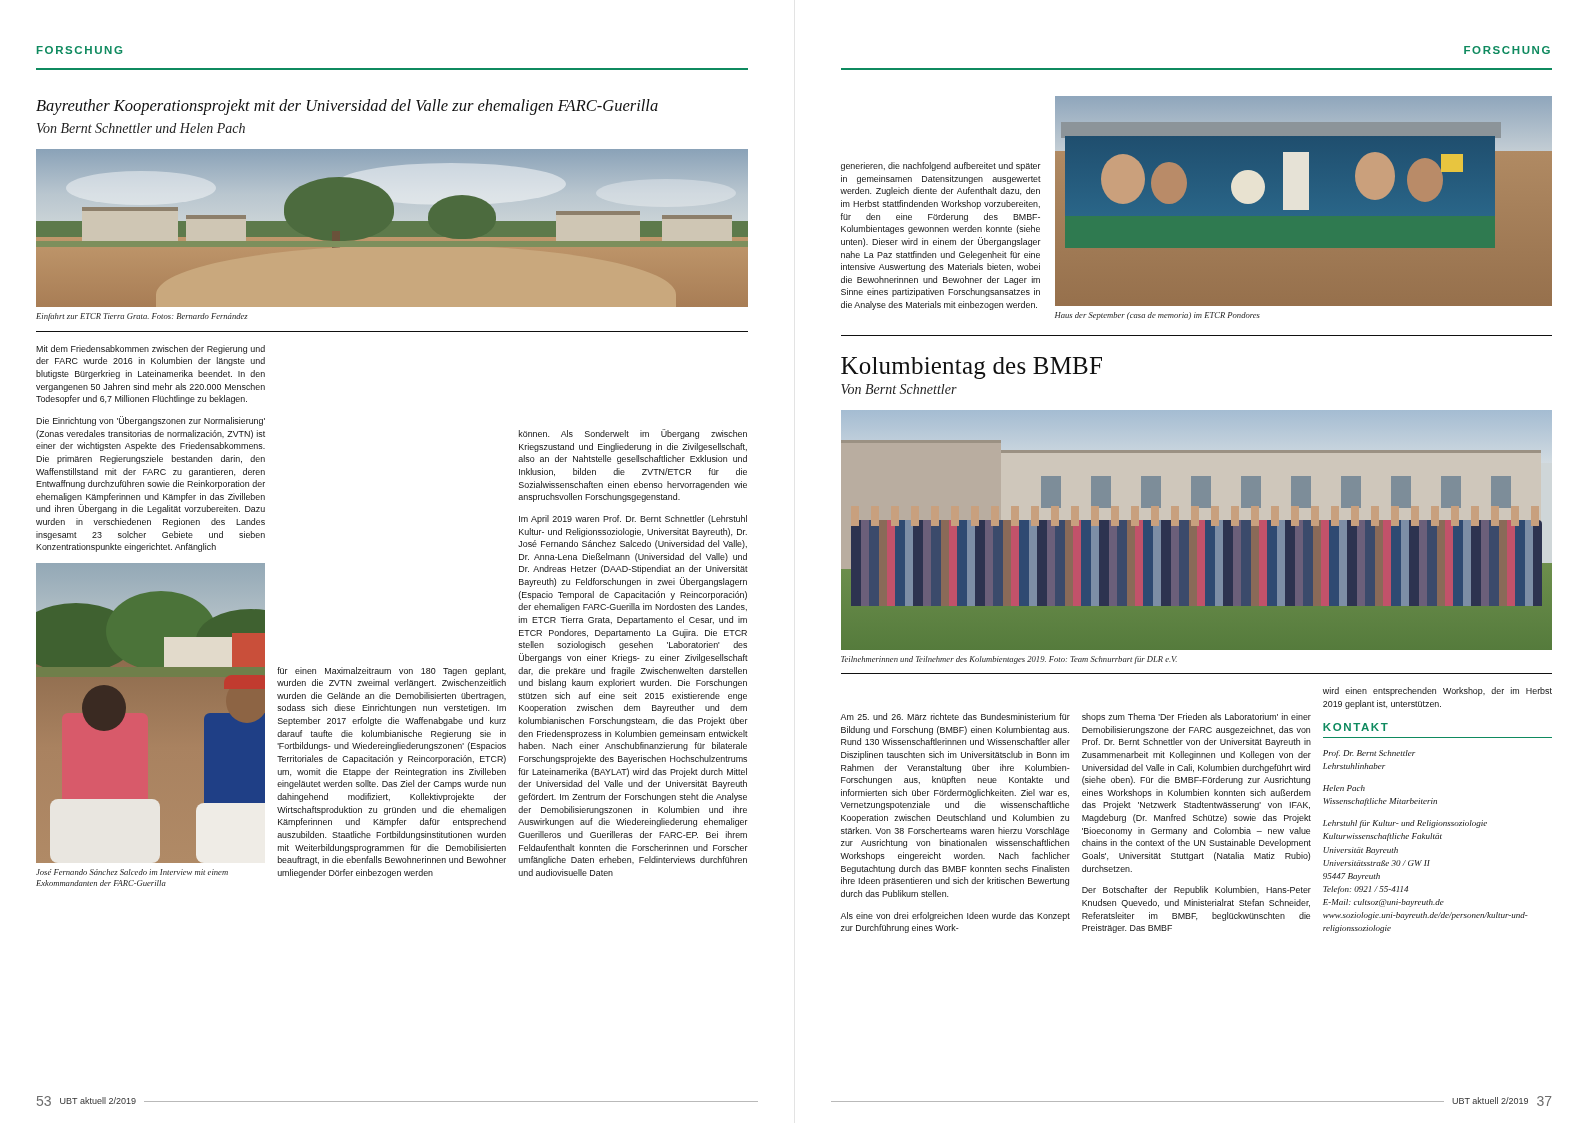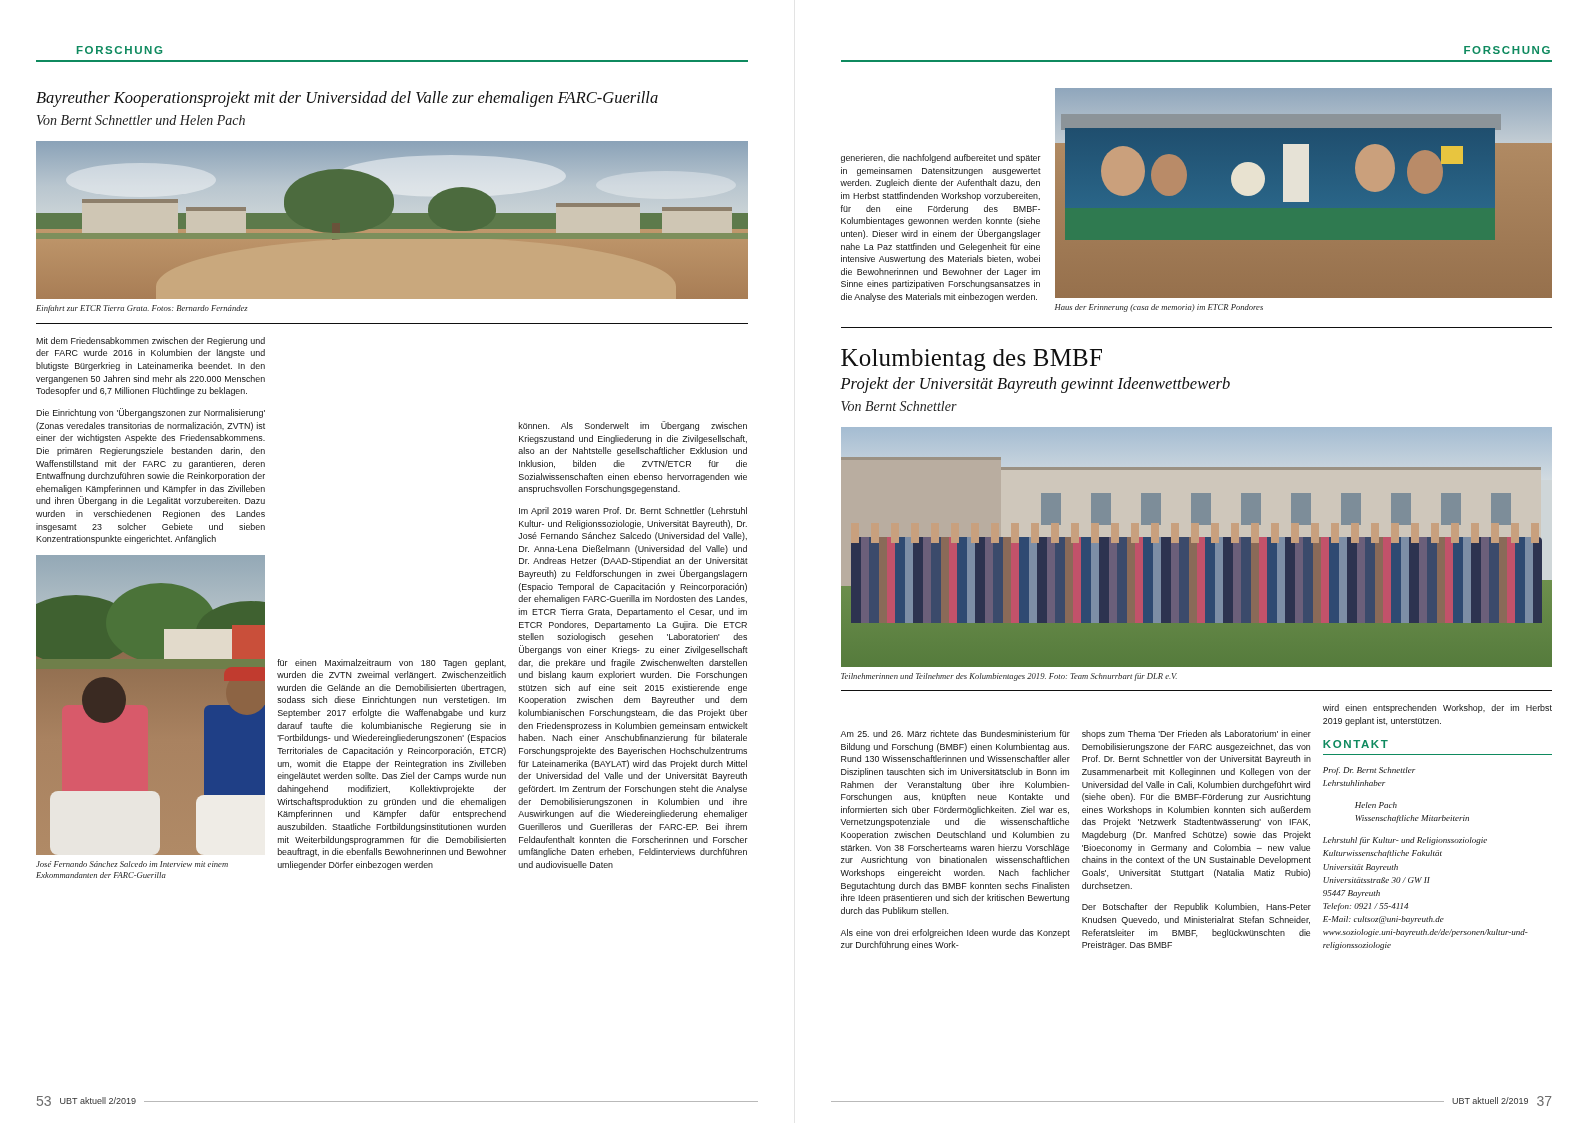--- a/index.html
+++ b/index.html
@@ -9,21 +9,21 @@
   }
   .spread{position:absolute;inset:0;display:flex;}
   .sheet{position:relative;width:794px;height:1123px;background:#ffffff;}
   .sheet.left{border-right:1px solid #e3e3e3;}
   .inner{position:absolute;left:36px;right:36px;top:44px;bottom:0;}
   .sheet.left .inner{left:36px;right:46px;}
   .sheet.right .inner{left:46px;right:36px;}
 
   .kicker{
     color:#0f8a5f;font-size:11.5px;font-weight:bold;letter-spacing:1.6px;
-    text-transform:uppercase;padding-bottom:4px;margin-left:40px;
+    text-transform:uppercase;padding-bottom:12px;
   }
   .kicker.right{text-align:right;}
   .rule-green{height:2px;background:#0f8a5f;margin-bottom:26px;}
   .rule-thin{height:1px;background:#111;margin:14px 0 16px 0;}
 
   h1.title{
     font-family:"Liberation Serif", serif;font-weight:normal;font-size:25px;
     margin:0 0 2px 0;color:#111;letter-spacing:.2px;
   }
   .subtitle{
@@ -194,28 +194,27 @@
               <div class="wall" style="left:10px;top:40px;width:430px;height:112px;"></div>
               <div class="rect" style="left:10px;top:120px;width:430px;height:32px;background:#2f7a50;"></div>
               <div class="face" style="left:46px;top:58px;width:44px;height:50px;"></div>
               <div class="face" style="left:96px;top:66px;width:36px;height:42px;background:#b98b68;"></div>
               <div class="face" style="left:300px;top:56px;width:40px;height:48px;"></div>
               <div class="face" style="left:352px;top:62px;width:36px;height:44px;background:#b98b68;"></div>
               <div class="flower" style="left:176px;top:74px;width:34px;height:34px;"></div>
               <div class="rect" style="left:228px;top:56px;width:26px;height:58px;background:#e6e2d6;"></div>
               <div class="rect" style="left:386px;top:58px;width:22px;height:18px;background:#e8c53f;"></div>
             </div>
-            <p class="caption">Haus der Erinnerung (casa de memoria) im ETCR Pondores</p>
+            <p class="caption">Haus der September (casa de memoria) im ETCR Pondores</p>
           </div>
         </div>
 
         <div class="rule-thin"></div>
 
         <h1 class="title">Kolumbientag des BMBF</h1>
-        <p class="subtitle">Projekt der Universität Bayreuth gewinnt Ideenwettbewerb</p>
         <p class="byline">Von Bernt Schnettler</p>
 
         <div class="photo p4">
           <div class="sky"></div>
           <div class="lawn"></div>
           <div class="bldg" style="left:0;top:30px;width:160px;height:126px;background:#b9ada0;"></div>
           <div class="bldg" style="left:160px;top:40px;width:540px;height:116px;"></div>
           <div class="win" style="left:200px;top:66px;width:20px;height:32px;"></div>
           <div class="win" style="left:250px;top:66px;width:20px;height:32px;"></div>
           <div class="win" style="left:300px;top:66px;width:20px;height:32px;"></div>
@@ -245,21 +244,21 @@
             <p class="body">Der Botschafter der Republik Kolumbien, Hans-Peter Knudsen Quevedo, und Ministerialrat Stefan Schneider, Referatsleiter im BMBF, beglückwünschten die Preisträger. Das BMBF</p>
           </div>
           <div class="col">
             <p class="body">wird einen entsprechenden Workshop, der im Herbst 2019 geplant ist, unterstützen.</p>
 
             <div class="contact-head">KONTAKT</div>
             <div class="contact-rule"></div>
             <div class="contact">
               <p style="white-space:pre-line;">Prof. Dr. Bernt Schnettler
 Lehrstuhlinhaber</p>
-              <p style="white-space:pre-line;margin-left:32px;">Helen Pach
+              <p style="white-space:pre-line;">Helen Pach
 Wissenschaftliche Mitarbeiterin</p>
               <p style="white-space:pre-line;">Lehrstuhl für Kultur- und Religionssoziologie
 Kulturwissenschaftliche Fakultät
 Universität Bayreuth
 Universitätsstraße 30 / GW II
 95447 Bayreuth
 Telefon: 0921 / 55-4114
 E-Mail: cultsoz@uni-bayreuth.de
 www.soziologie.uni-bayreuth.de/de/personen/kultur-und-religionssoziologie</p>
             </div>

